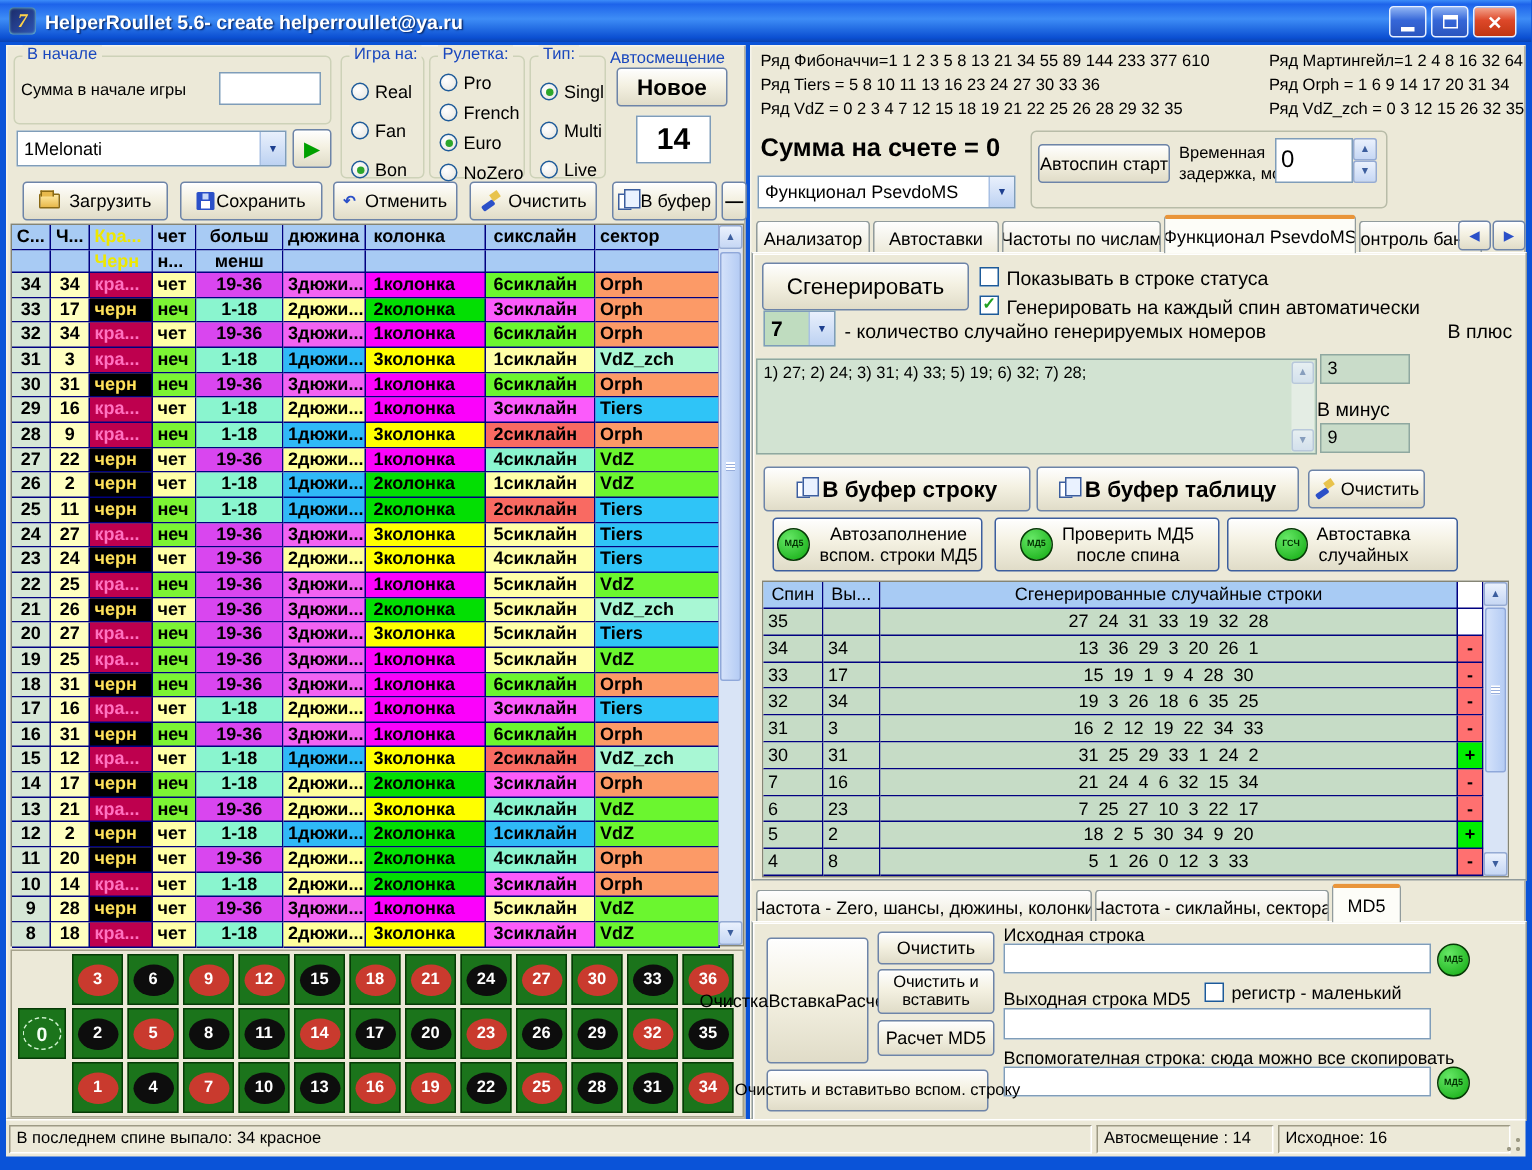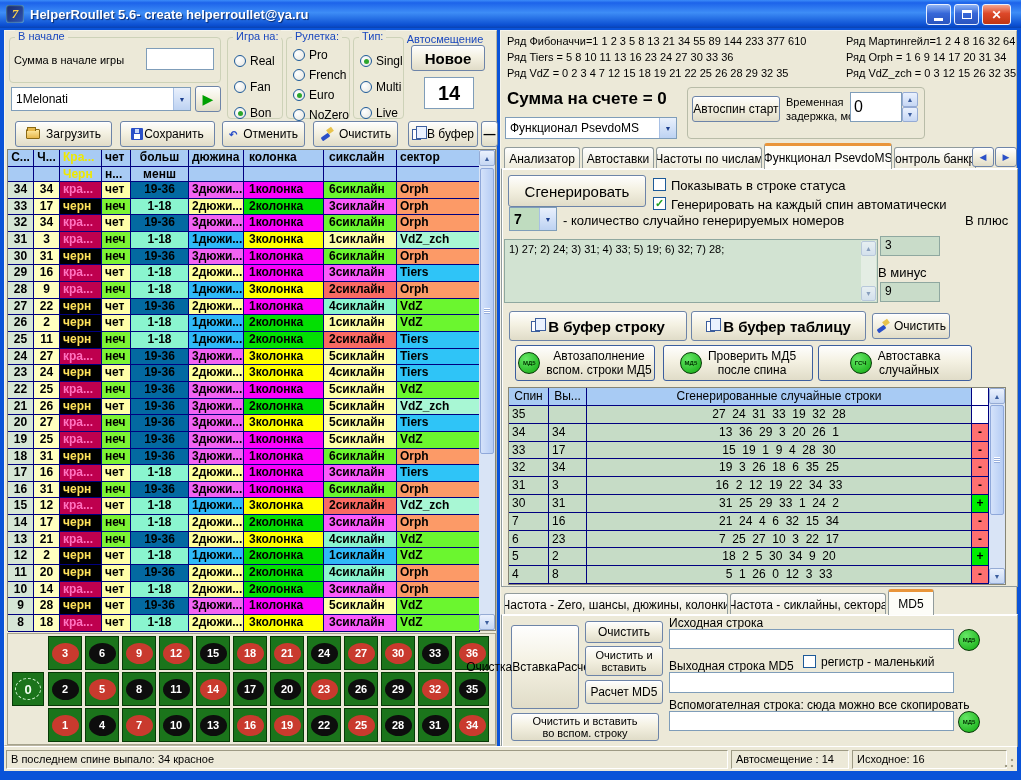--- a/index.html
+++ b/index.html
@@ -63,21 +63,21 @@
   #htable{position:absolute;left:2px;top:118px;width:489px;height:482px;border:1px solid #858575;background:#fff}
   .hrow{display:flex;width:472px}
   .hcell{border-right:1px solid #000080;border-bottom:1px solid #000080;overflow:hidden;white-space:nowrap;
     font-weight:bold;font-size:12px;line-height:15px;padding:0 0 0 3px;flex:0 0 auto}
   .hh{background:#A8CBF4}
   .c0{width:26px;text-align:center;padding-left:0}.c1{width:26px;text-align:center;padding-left:0}
   .c2{width:42px}.c3{width:29px}.c4{width:58px;text-align:center;padding-left:0}
   .c5{width:55px}.c6{width:80px;padding-left:5px}.c7{width:73px;padding-left:5px}.c8{width:83px}
   .cred{background:#BE004E;color:#FF72C0}.cblk{background:#000;color:#FFE25A}
   .pe{background:#FFFFA8}.po{background:#7CF434}
-  .rh{background:#0369a1}.rl{background:#8AF5CF}
+  .rh{background:#d946ef}.rl{background:#8AF5CF}
   .d1{background:#2FB9F7}.d2{background:#FFFF9C}.d3{background:#F263F2}
   .k1{background:#FB02FB}.k2{background:#03DF03}.k3{background:#FFFF00}
   .sxg{background:#6BF62F}.sxm{background:#FB5BFB}.sxr{background:#F96A62}
   .sxa{background:#8AF5CF}.sxy{background:#FFFFA8}.sxc{background:#2FB9F7}
   .so{background:#FC9A67}.st{background:#2FC4F7}.sv{background:#6BF62F}.sz{background:#A8F7D4}
   .csp{background:#D6E6D6}.cnum{background:#FFFFC0}
   
   #board{position:absolute;left:2px;top:602px;width:489px;height:112px;background:#ECE9D8;border:1px solid #A5A28C}
   .bcell{position:absolute;width:34px;height:34px;background:#1B741B;border:1px solid #063A06;
     display:flex;align-items:center;justify-content:center}
@@ -699,21 +699,21 @@
       <span class="sbtn" style="height:15px">▼</span>
     </div>
   </div>
   <div class="combo" style="left:4px;top:86px;width:172px;height:22px">
     <span class="cv">Функционал PsevdoMS</span>
     <span class="ca">▼</span>
   </div>
 
   <div class="tabs" style="left:3px;top:110px;height:28px" id="maintabs">
       <div class="tab" style="width: 76px;">Анализатор</div>
-      <div class="tab" style="width: 72px;">Автоставки</div>
+      <div class="tab" style="width: 84px;">Автоставки</div>
       <div class="tab" style="width: 106px;">Частоты по числам</div>
       <div class="tab act" style="width: 128px;">Функционал PsevdoMS</div>
       <div class="tab" style="width: 82px;">Контроль банкро</div>
     </div>
   <div class="btn" style="left:471px;top:116px;width:22px;height:20px;font-size:9px;color:#2B50C8">
       <span>◀</span>
     </div>
   <div class="btn" style="left:494px;top:116px;width:22px;height:20px;font-size:9px;color:#2B50C8">
       <span>▶</span>
     </div>
@@ -895,21 +895,21 @@
   <div class="cbx" style="left:302px;top:624px;font-size:12px">
     <span class="box"></span>
     <span>регистр  - маленький</span>
   </div>
   <input class="inp" style="left: 168px; top: 641px; width: 285px; height: 21px;">
   <div class="lbl" style="left:168px;top:667px;font-size:12px">Вспомогателная строка: сюда можно все скопировать</div>
   <input class="inp" style="left: 168px; top: 680px; width: 285px; height: 20px;">
   <div class="mdico" style="position:absolute;left:457px;top:680px;width:22px;height:22px">
       <span>МД5</span>
     </div>
-  <div class="btn" style="left:10px;top:682px;width:148px;height:28px;flex-direction:column;font-size:11px">
+  <div class="btn" style="left:10px;top:682px;width:148px;height:28px;flex-direction:row;font-size:11px">
     <span>Очистить и  вставить</span>
     <span>во вспом. строку</span>
   </div>
 </div>
 
 <div id="statusbar">
   <div class="ssec" style="left:2px;width:722px">В последнем спине выпало: 34 красное</div>
   <div class="ssec" style="left:727px;width:118px">Автосмещение : 14</div>
   <div class="ssec" style="left:848px;width:155px">Исходное: 16</div>
   <div id="grip"></div>

